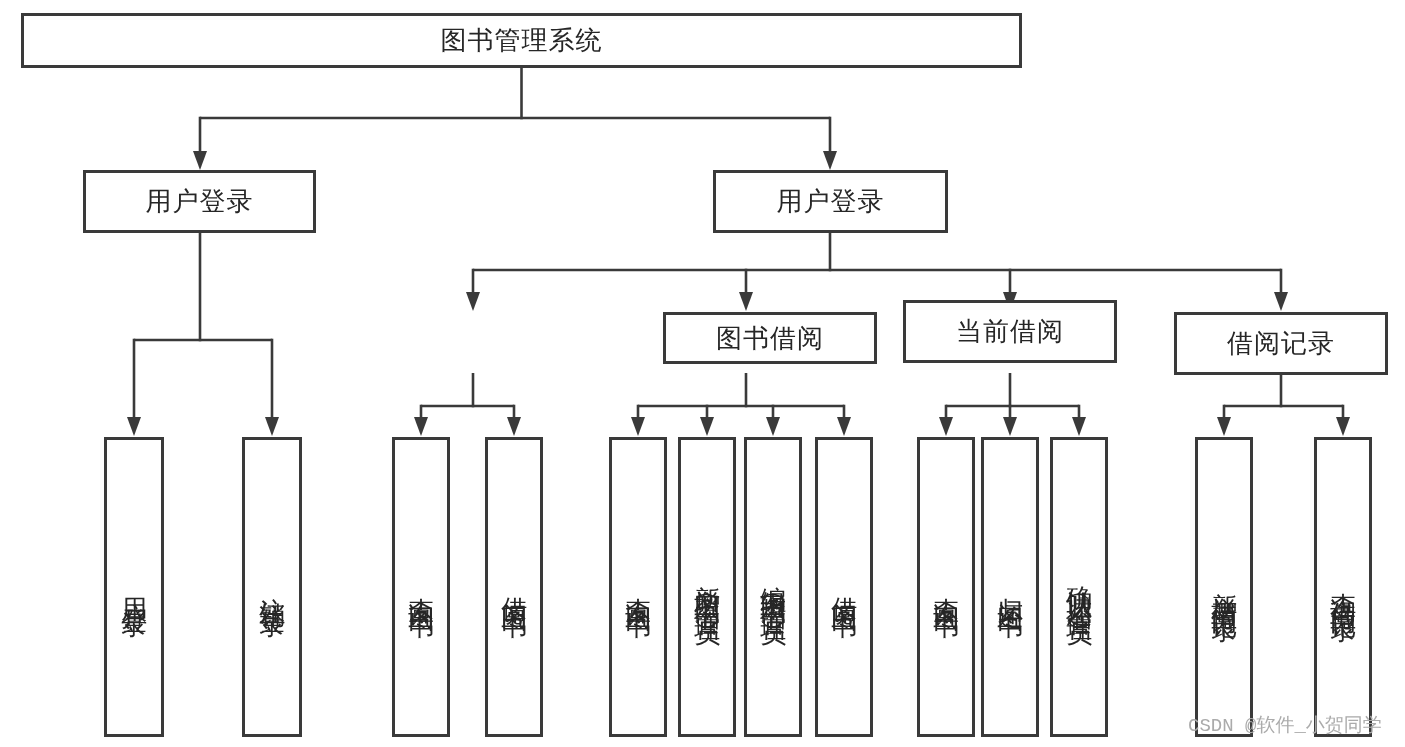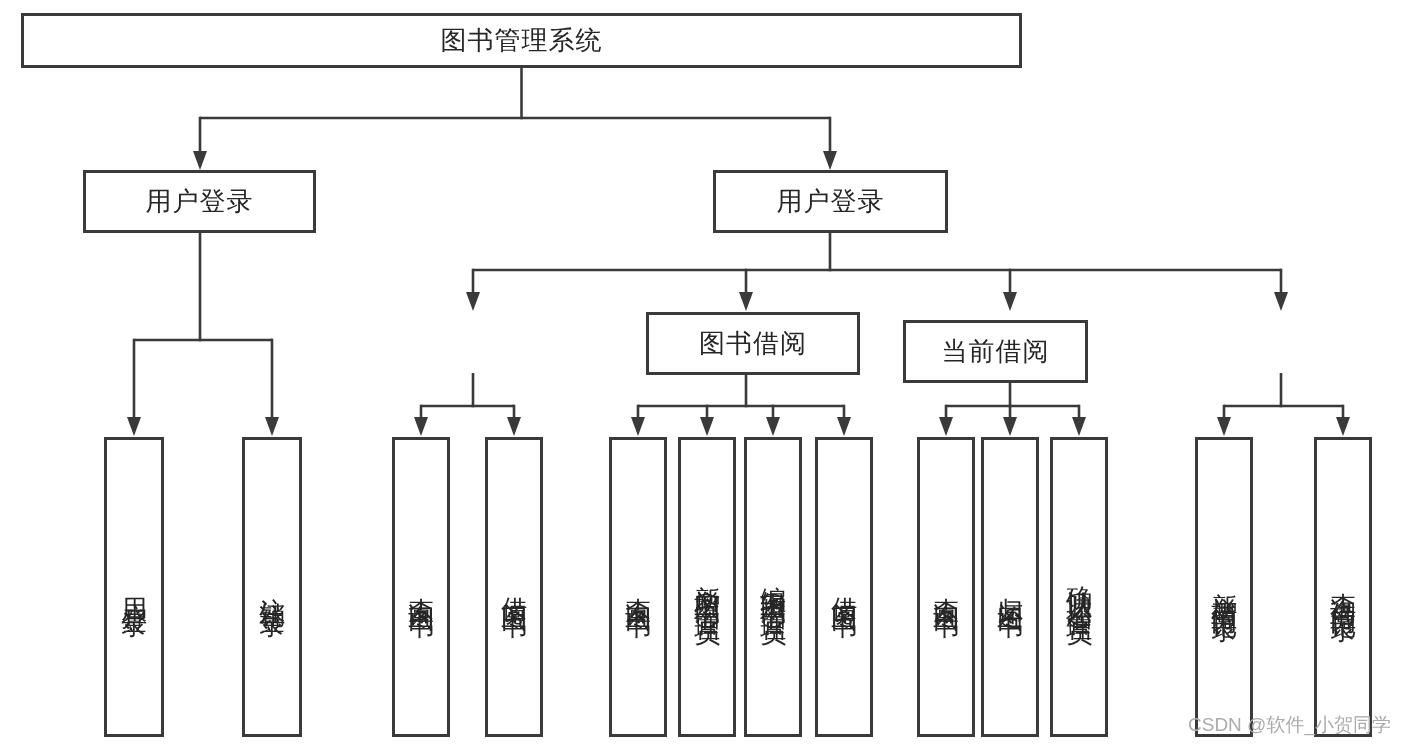--- a/index.html
+++ b/index.html
@@ -36,20 +36,21 @@
     line-height:1.05;
     letter-spacing:5px;
     white-space:nowrap;
   }
   #watermark{
     position:absolute;
     left:1188px;top:712px;
     font-size:19px;
     color:var(--watermark);
     white-space:nowrap;
+    font-family:Liberation Mono, monospace;
   }
 </style>
 </head>
 <body>
 
 <div id="stage">
 
   <svg id="connectors" viewBox="0 0 1405 747" xmlns="http://www.w3.org/2000/svg">
     <g>
 
@@ -120,25 +121,28 @@
     <span>图书管理系统</span>
   </div>
 
   <div class="node hnode" style="left:83px;top:170px;width:233px;height:63px">
     <span>用户登录</span>
   </div>
   <div class="node hnode" style="left:713px;top:170px;width:235px;height:63px">
     <span>用户登录</span>
   </div>
 
-  <div class="node hnode" style="left:646px;top:312px;width:214px;height:63px">
+  <div class="node hnode" style="left:663px;top:312px;width:214px;height:52px">
     <span>图书借阅</span>
   </div>
-  <div class="node hnode" style="left:903px;top:320px;width:185px;height:63px">
+  <div class="node hnode" style="left:903px;top:300px;width:214px;height:63px">
     <span>当前借阅</span>
+  </div>
+  <div class="node hnode" style="left:1174px;top:312px;width:214px;height:63px">
+    <span>借阅记录</span>
   </div>
 
   <div class="node vnode" style="left:104px;top:437px;width:60px;height:300px">
     <span>用户登录</span>
   </div>
   <div class="node vnode" style="left:242px;top:437px;width:60px;height:300px">
     <span>注销登录</span>
   </div>
 
   <div class="node vnode" style="left:392px;top:437px;width:58px;height:300px">

